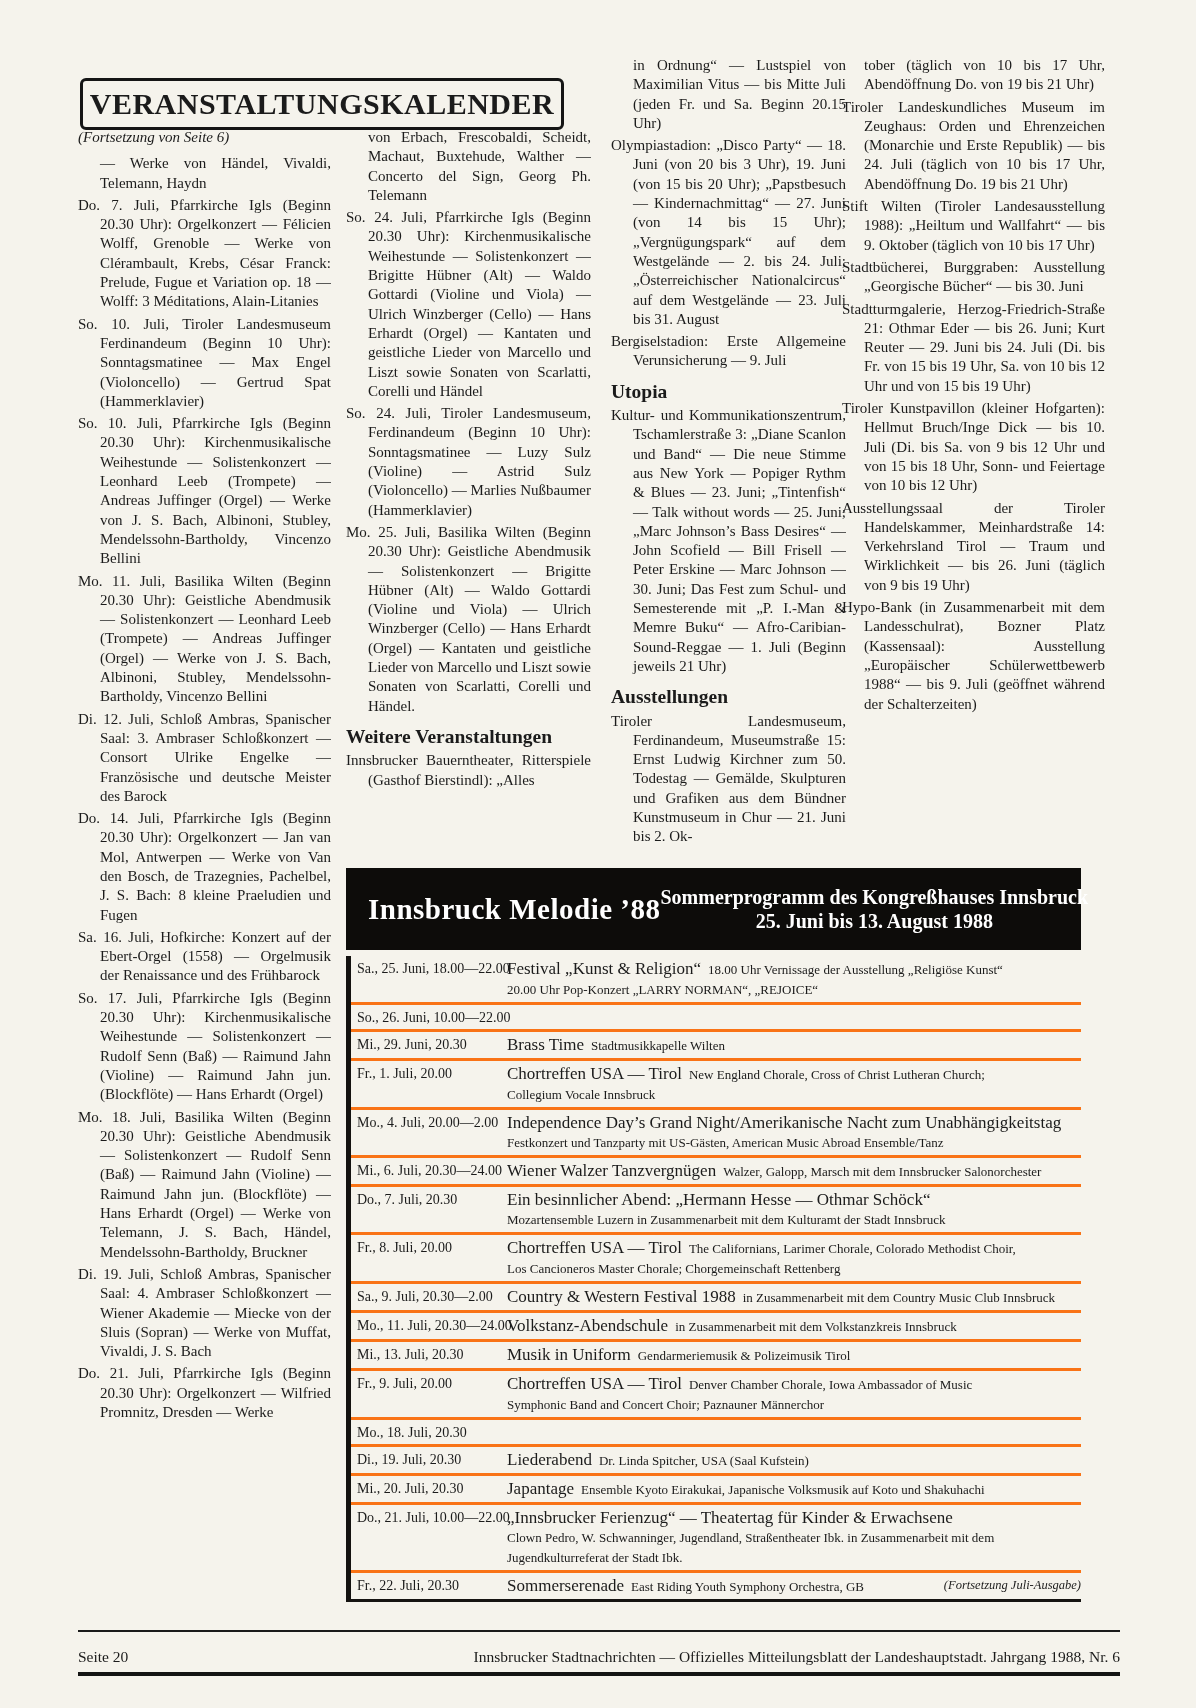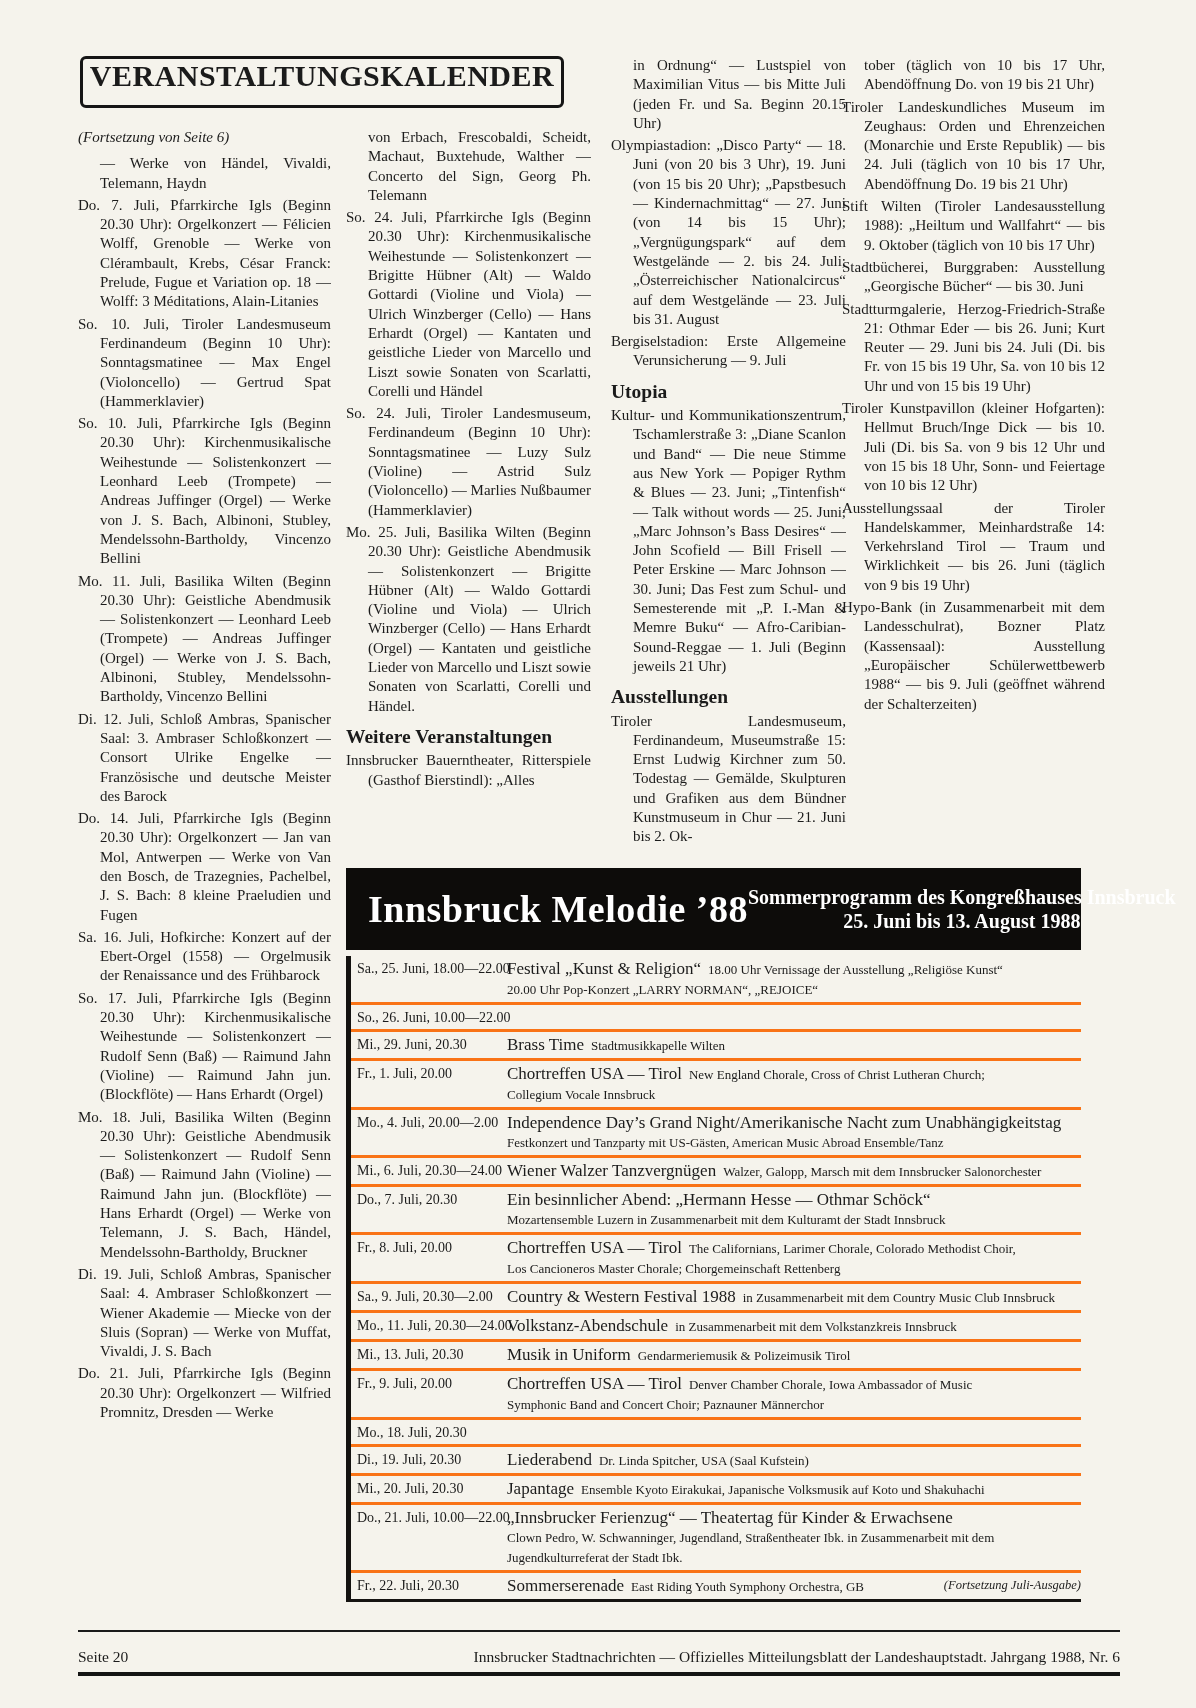--- a/index.html
+++ b/index.html
@@ -4,44 +4,44 @@
 <style>
   html,body{margin:0;padding:0;}
   body{
     width:1196px;height:1708px;position:relative;
     background:#f5f3ec;color:#1b1b1b;
     font-family:"Liberation Serif","DejaVu Serif",serif;
     overflow:hidden;
   }
   
   .titlebox{
-    position:absolute;left:80px;top:56px;width:478px;height:46px;
+    position:absolute;left:80px;top:78px;width:478px;height:46px;
     border:3.5px solid #151515;border-radius:6px;
-    display:flex;justify-content:center;
+    display:flex;align-items:center;justify-content:center;
     font-weight:bold;font-size:30px;letter-spacing:.5px;
   }
   
   .col{position:absolute;font-size:15px;line-height:19.3px;overflow:hidden;}
   .col1{left:78px;top:128px;width:253px;max-height:1492px;}
   .col2{left:346px;top:128px;width:245px;max-height:732px;}
   .col3{left:594px;top:56px;width:235px;max-height:806px;margin-left:17px;}
   .col4{left:842px;top:56px;width:263px;max-height:806px;}
   .blk{margin:0 0 3px 0;text-align:justify;overflow-wrap:break-word;}
   .blk.entry{padding-left:22px;text-indent:-22px;}
   .blk.cont{padding-left:22px;}
   .blk.note{font-style:italic;margin-bottom:7px;}
   .blk.heading{font-weight:bold;font-size:19.5px;margin:11px 0 5px;text-align:left;font-family:Liberation Serif, serif;}
   
   .melodie{position:absolute;left:346px;top:868px;width:735px;}
   .banner{
     height:82px;background:#0d0c0a;color:#ffffff;
     display:flex;align-items:center;
   }
   .banner-title{
-    font-weight:bold;font-size:38px;letter-spacing:.5px;
+    font-weight:bold;font-size:29px;letter-spacing:.5px;
     padding-left:22px;white-space:nowrap;
   }
   .banner-sub{
     margin-left:auto;text-align:center;font-weight:bold;
     font-size:20px;line-height:24px;padding-right:26px;white-space:nowrap;
   }
   .ptable{
     margin-top:6px;border-left:5px solid #141210;border-bottom:3px solid #161412;
   }
   .prow{display:flex;padding:3px 0 3px 6px;}

